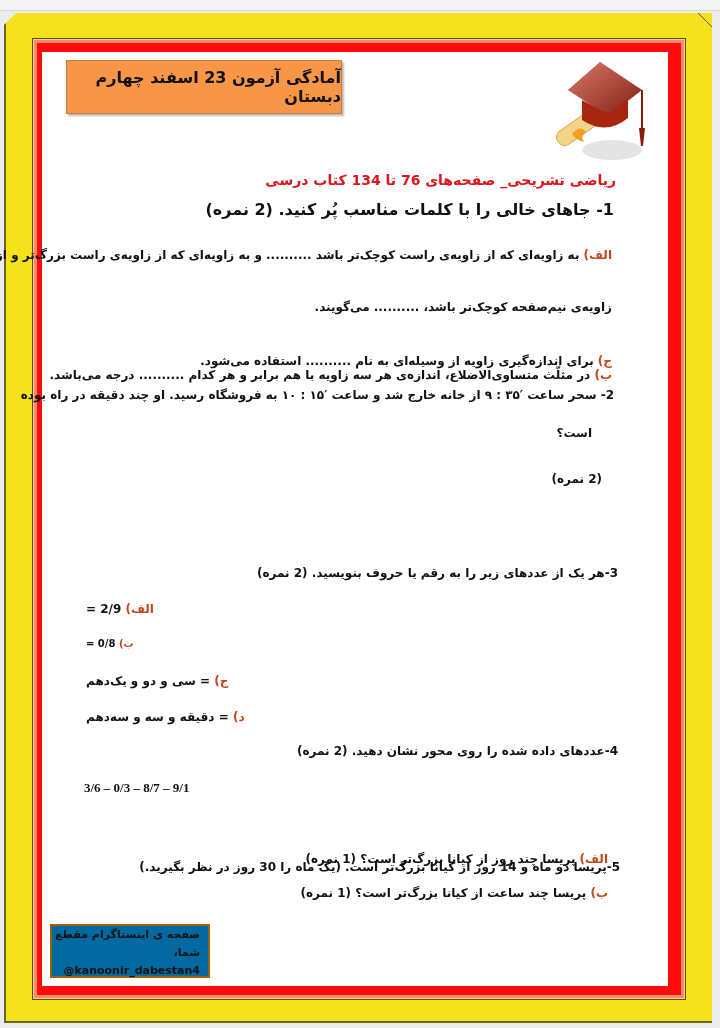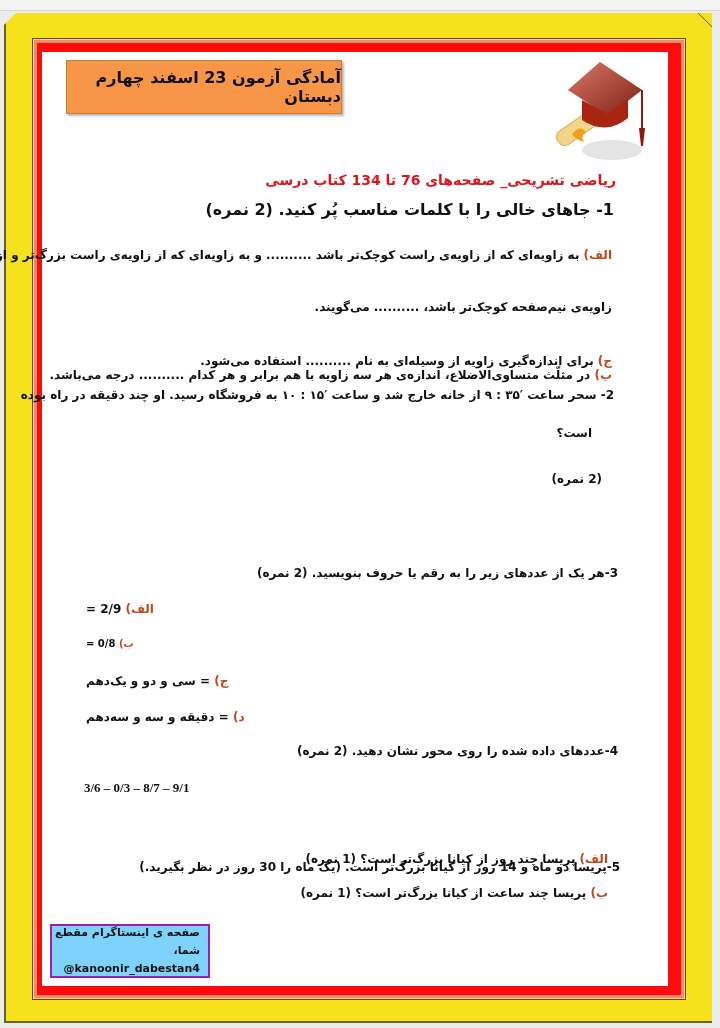--- a/index.html
+++ b/index.html
@@ -12,21 +12,21 @@
   .frame3{position:absolute;left:37px;top:43px;width:644px;height:952px;background:#ff0b0b;}
   .page{position:absolute;left:42px;top:52px;width:626px;height:934px;background:#ffffff;}
   .rtl{direction:rtl;unicode-bidi:plaintext;}
   .title-box{position:absolute;left:24px;top:8px;width:274px;height:52px;background:#f79646;border:1px solid #c97c38;box-shadow:2px 2px 2px #b9b9b9;display:flex;align-items:center;justify-content:center;}
   .title-box span{font-family:"DejaVu Sans",sans-serif;font-weight:bold;font-size:16px;color:#111;}
   .cap{position:absolute;left:500px;top:6px;width:110px;height:110px;}
   .subject{position:absolute;right:52px;top:120px;color:#e1131b;font-weight:bold;font-size:14px;}
   .line{position:absolute;font-weight:bold;font-size:12px;color:#111;white-space:nowrap;}
   .lbl{color:#c0471b;}
   .rline{right:54px;}
-  .footer-box{position:absolute;left:8px;top:872px;width:160px;height:54px;border:2px solid #a21caf;background:#7dd3fc;box-sizing:border-box;display:flex;flex-direction:column;justify-content:center;align-items:flex-end;padding-right:8px;}
+  .footer-box{position:absolute;left:8px;top:872px;width:160px;height:54px;border:2px solid #a16207;background:#0369a1;box-sizing:border-box;display:flex;flex-direction:column;align-items:flex-end;padding-right:8px;}
   .footer-box span{font-weight:bold;font-size:11px;color:#111;line-height:18px;}
 </style>
 </head>
 <body>
 
 <div class="topband"></div>
 <div class="yellow"></div>
 <div class="frame1"></div>
 <div class="frame2"></div>
 <div class="frame3"></div>

